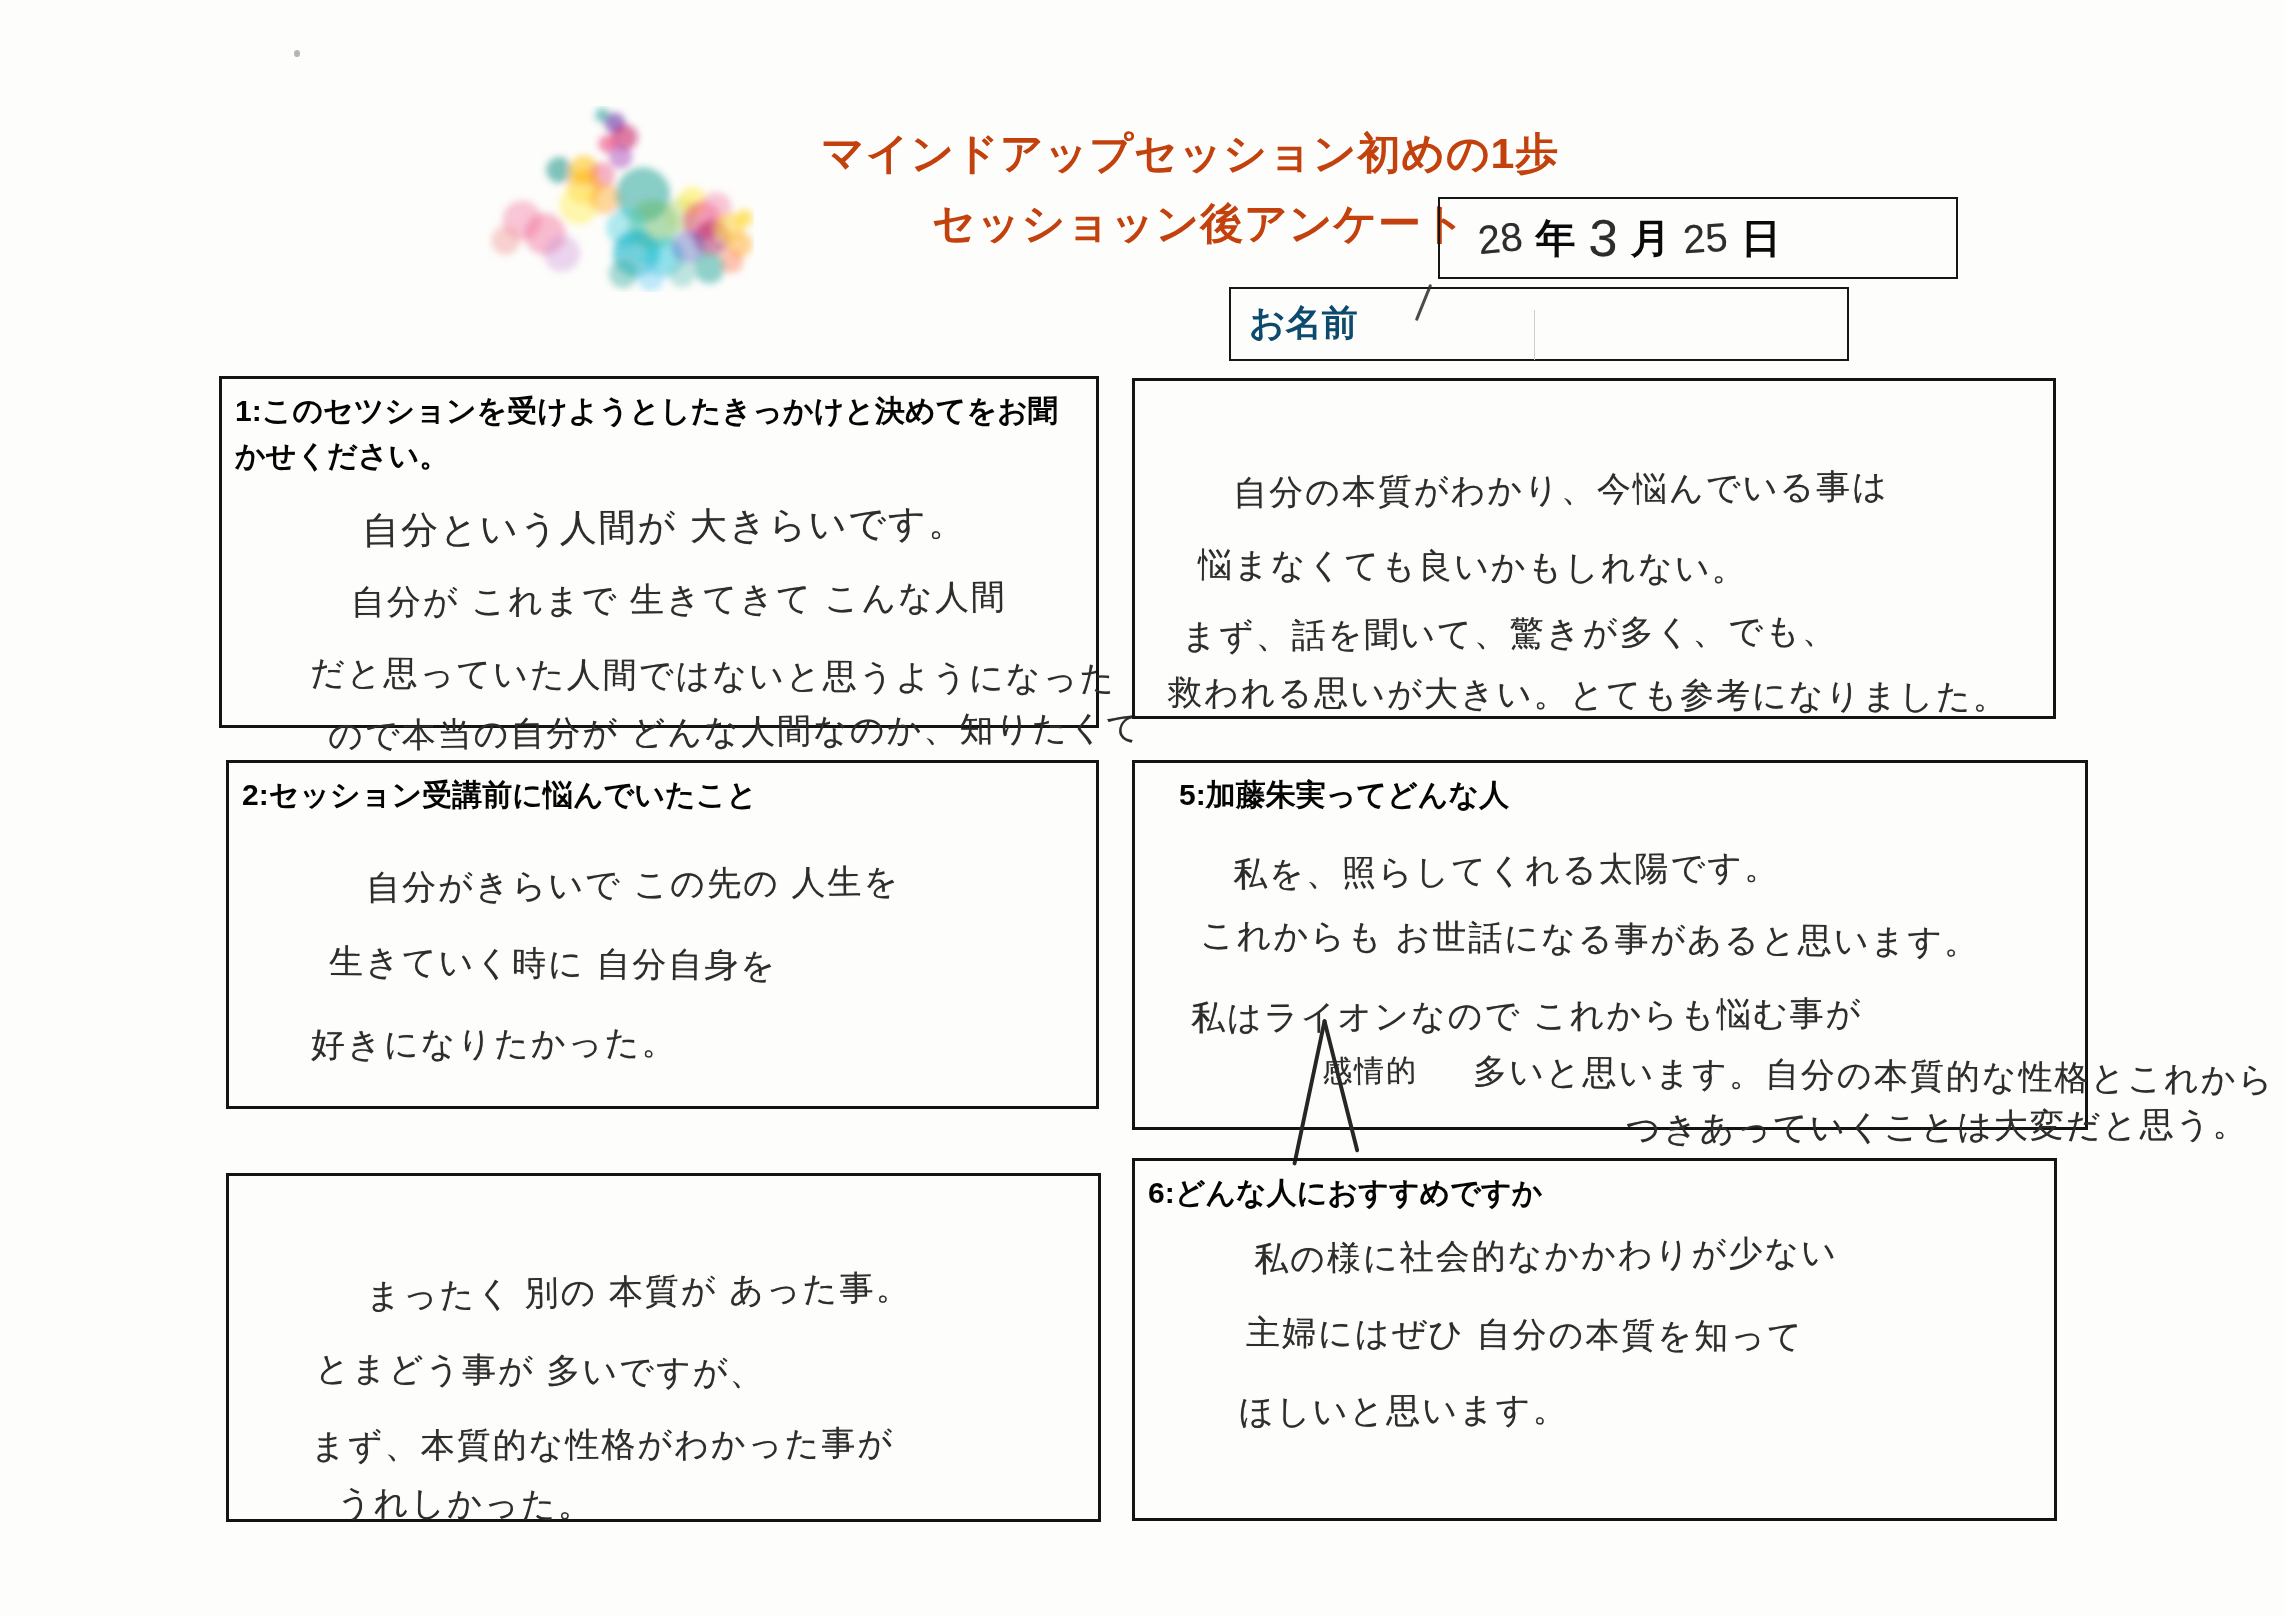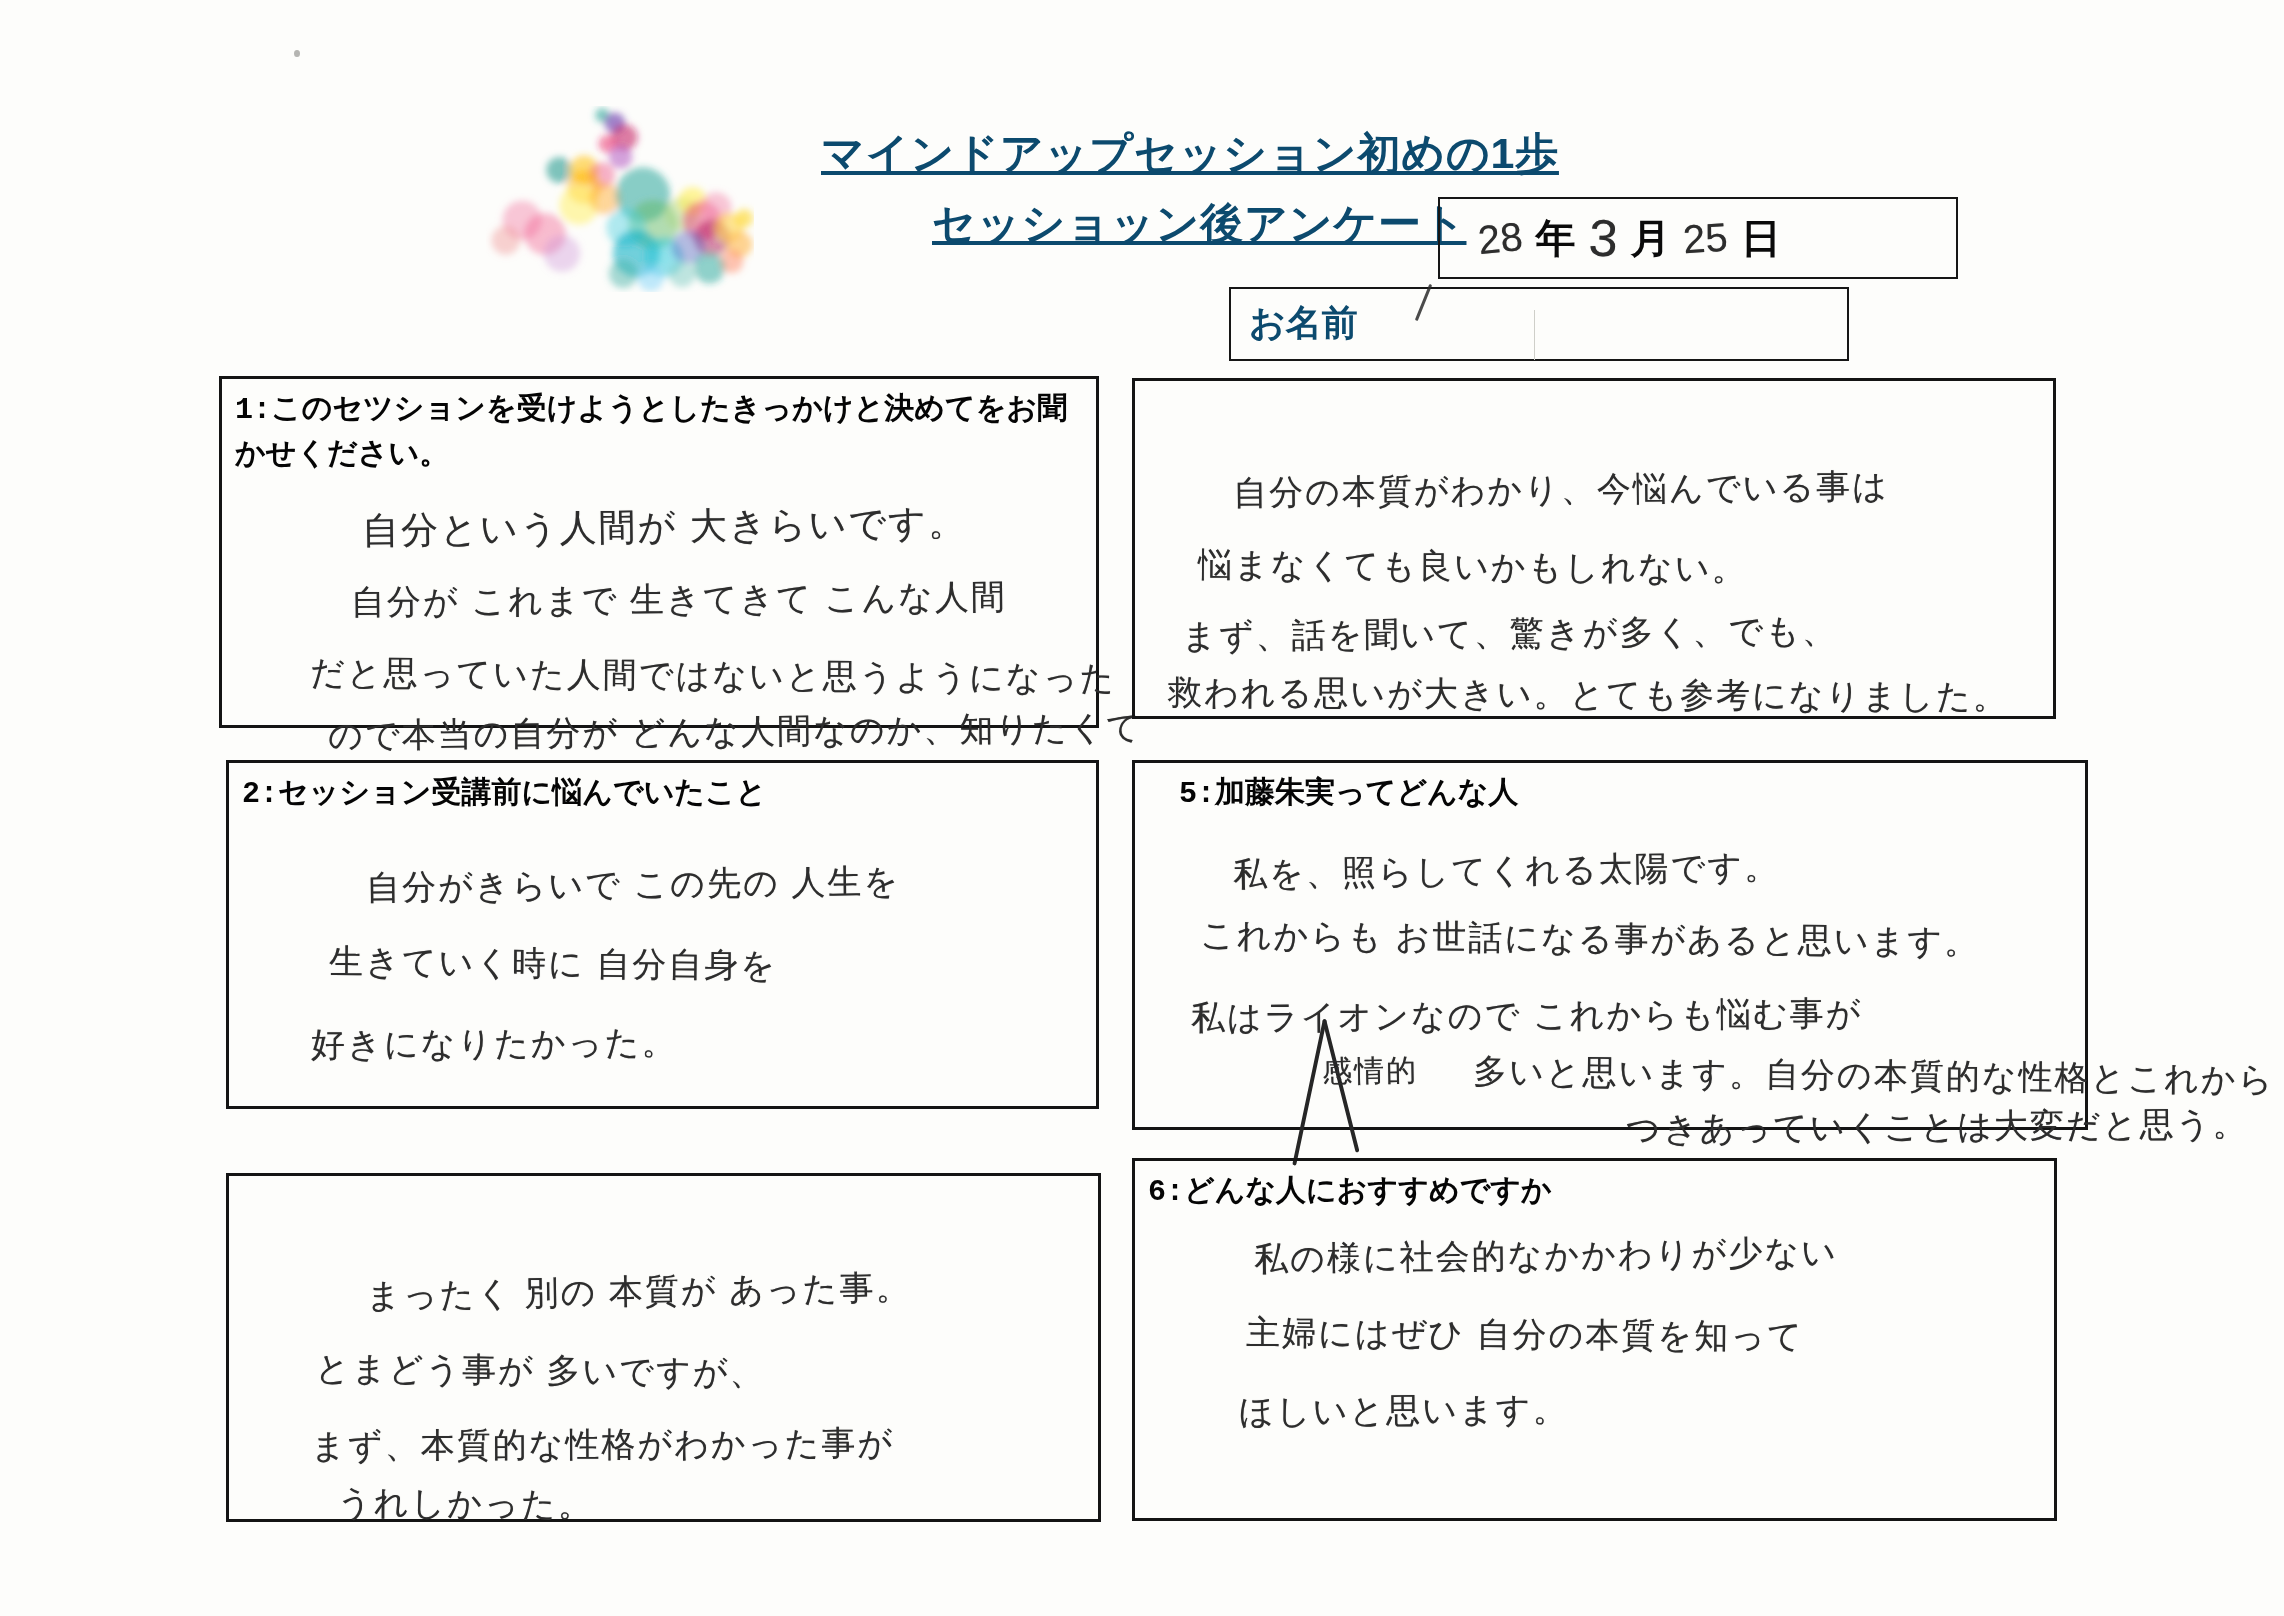--- a/index.html
+++ b/index.html
@@ -1,22 +1,22 @@
 <!DOCTYPE html>
 <html style="font-size:10.4px"><head>
 <meta charset="utf-8">
 <style>
   html,body{margin:0;padding:0;background:#ffffff;}
   body{font-family:"Liberation Sans","DejaVu Sans",sans-serif;}
   #paper{position:relative;width:2284px;height:1616px;background:#fdfdfb;overflow:hidden;}
 
   
-  .ttl{position:absolute;font-weight:800;font-size:43px;color:#0c4a6e;letter-spacing:0.7px;white-space:nowrap;text-decoration:underline;}
+  .ttl{position:absolute;font-weight:800;font-size:43px;color:#c2410c;letter-spacing:0.7px;white-space:nowrap;}
   .qbox{position:absolute;border:3.3px solid #141414;background:transparent;}
-  .qbox .qlabel{font-weight:800;font-size:30px;line-height:1.5;color:#050505;padding:9px 13px 0 13px;font-family:Liberation Mono, monospace;}
+  .qbox .qlabel{font-weight:800;font-size:30px;line-height:1.5;color:#050505;padding:9px 13px 0 13px;}
   .datebox{position:absolute;border:2.6px solid #161616;display:flex;align-items:center;padding-left:38px;box-sizing:border-box;gap:13px;}
   .datebox .dlabel{font-weight:800;font-size:40px;color:#0a0a0a;}
   .namebox{position:absolute;border:2.6px solid #161616;box-sizing:border-box;}
   .namebox .nlabel{position:absolute;left:18px;top:50%;transform:translateY(-52%);font-weight:800;font-size:36px;color:#0c4a6e;}
 
   
   .hw{position:absolute;font-size:34px;color:#2d2d2d;letter-spacing:2px;white-space:nowrap;
       text-shadow:0 0 0.7px rgba(20,20,20,.45);font-weight:400;}
   .hw-num{font-size:40px;color:#2d2d2d;text-shadow:0 0 0.7px rgba(20,20,20,.45);display:inline-block;}
 

